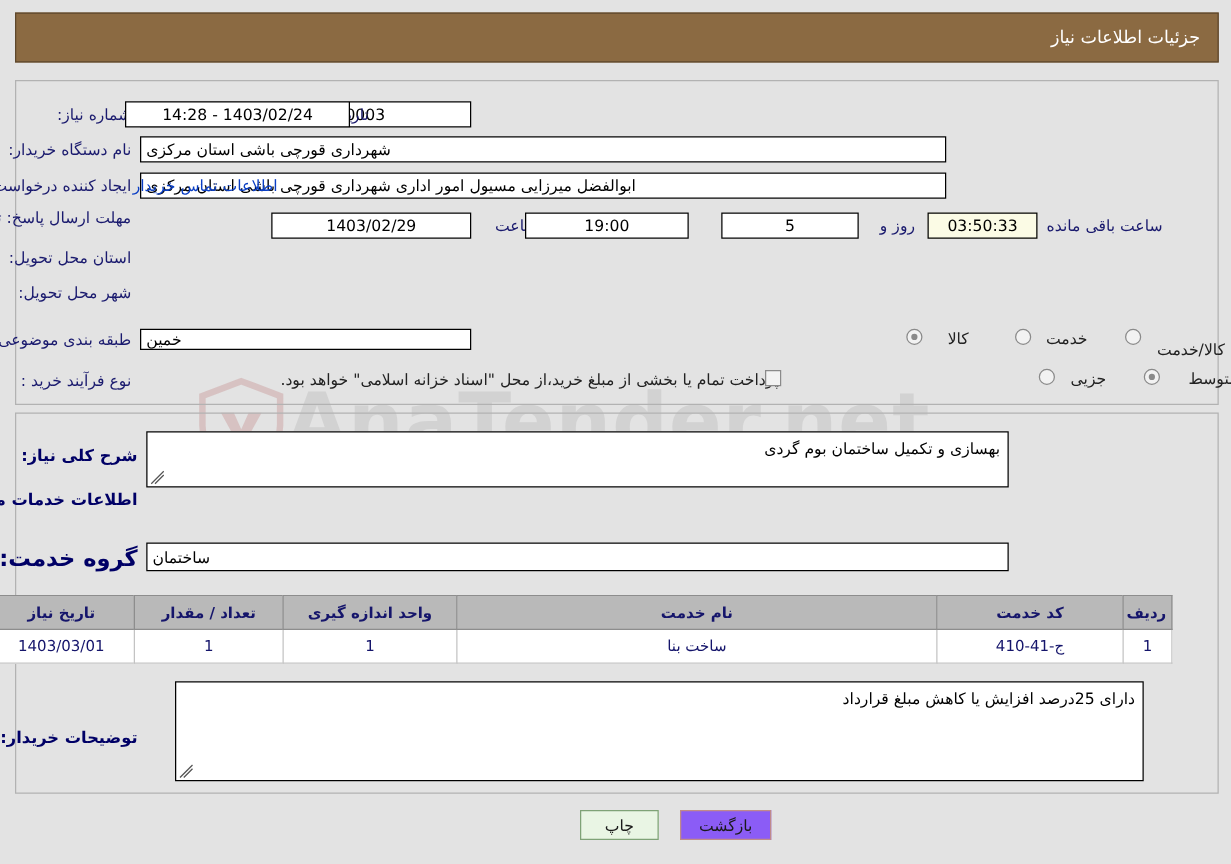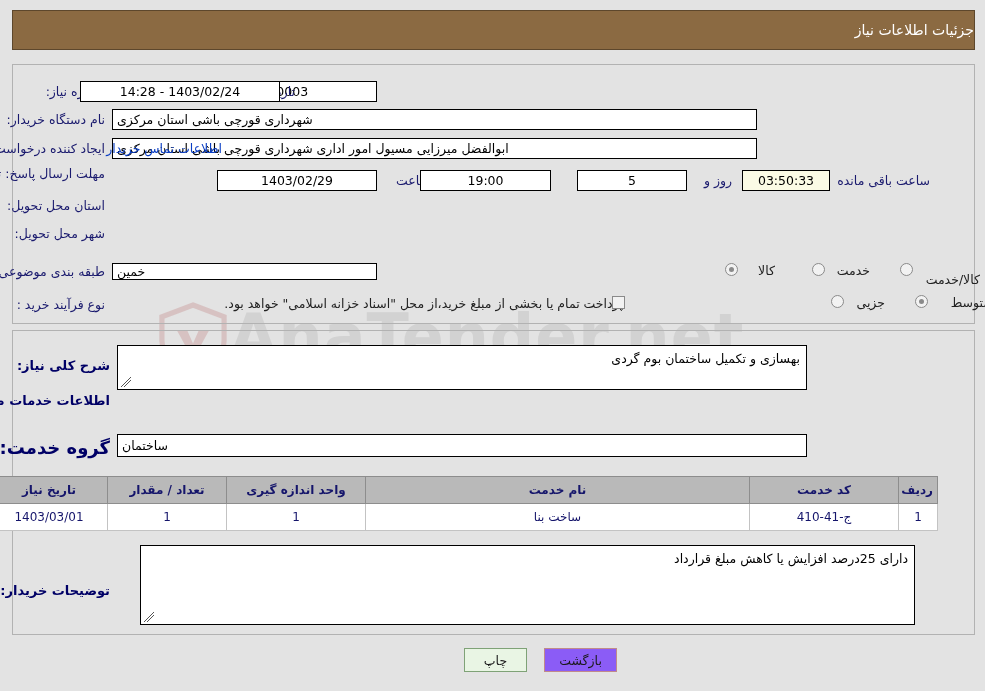--- a/index.html
+++ b/index.html
@@ -51,20 +51,21 @@
     width: 963px;
     height: 40px;
     box-sizing: border-box;
     background: #8b6a42;
     border: 1px solid #5d472c;
     color: #ffffff;
     font-size: 14px;
     display: flex;
     align-items: center;
     justify-content: flex-start;
+    padding-right: 14px;
     z-index: 3;
   }
 
   
   .panel {
     position: absolute;
     box-sizing: border-box;
     border: 1px solid #b2b2b2;
     background: transparent;
     z-index: 2;
@@ -248,21 +249,21 @@
   <div class="header-bar">
     <span>جزئیات اطلاعات نیاز</span>
   </div>
 
   <div class="panel" id="panel-top"></div>
 
   <div class="lbl" style="top:84px; right:880px; width:95px;">شماره نیاز:</div>
   <div class="fld center" style="top:81px; right:608px; width:265px; height:21px;">1103005541000003</div>
 
   <div class="lbl" style="top:84px; right:690px; width:180px; text-align:right;">تاریخ و ساعت اعلان عمومی:</div>
-  <div class="fld center" style="top:81px; right:705px; width:200px; height:21px;">1403/02/24 - 14:28</div>
+  <div class="fld center" style="top:81px; right:705px; width:180px; height:21px;">1403/02/24 - 14:28</div>
 
   <div class="lbl" style="top:112px; right:880px; width:100px;">نام دستگاه خریدار:</div>
   <div class="fld right" style="top:109px; right:228px; width:645px; height:21px;">شهرداری قورچی باشی استان مرکزی</div>
 
   <div class="lbl" style="top:141px; right:880px; width:105px;">ایجاد کننده درخواست:</div>
   <div class="fld right" style="top:138px; right:228px; width:645px; height:21px;">ابوالفضل  میرزایی  مسیول امور اداری  شهرداری قورچی باشی استان مرکزی</div>
   <div class="link" style="top:141px; right:763px;">اطلاعات تماس خریدار</div>
 
   <div class="lbl" style="top:165px; right:880px; width:100px; line-height:17px;">مهلت ارسال پاسخ: تا تاریخ:</div>
   <div class="fld center" style="top:170px; right:608px; width:160px; height:21px;">1403/02/29</div>

